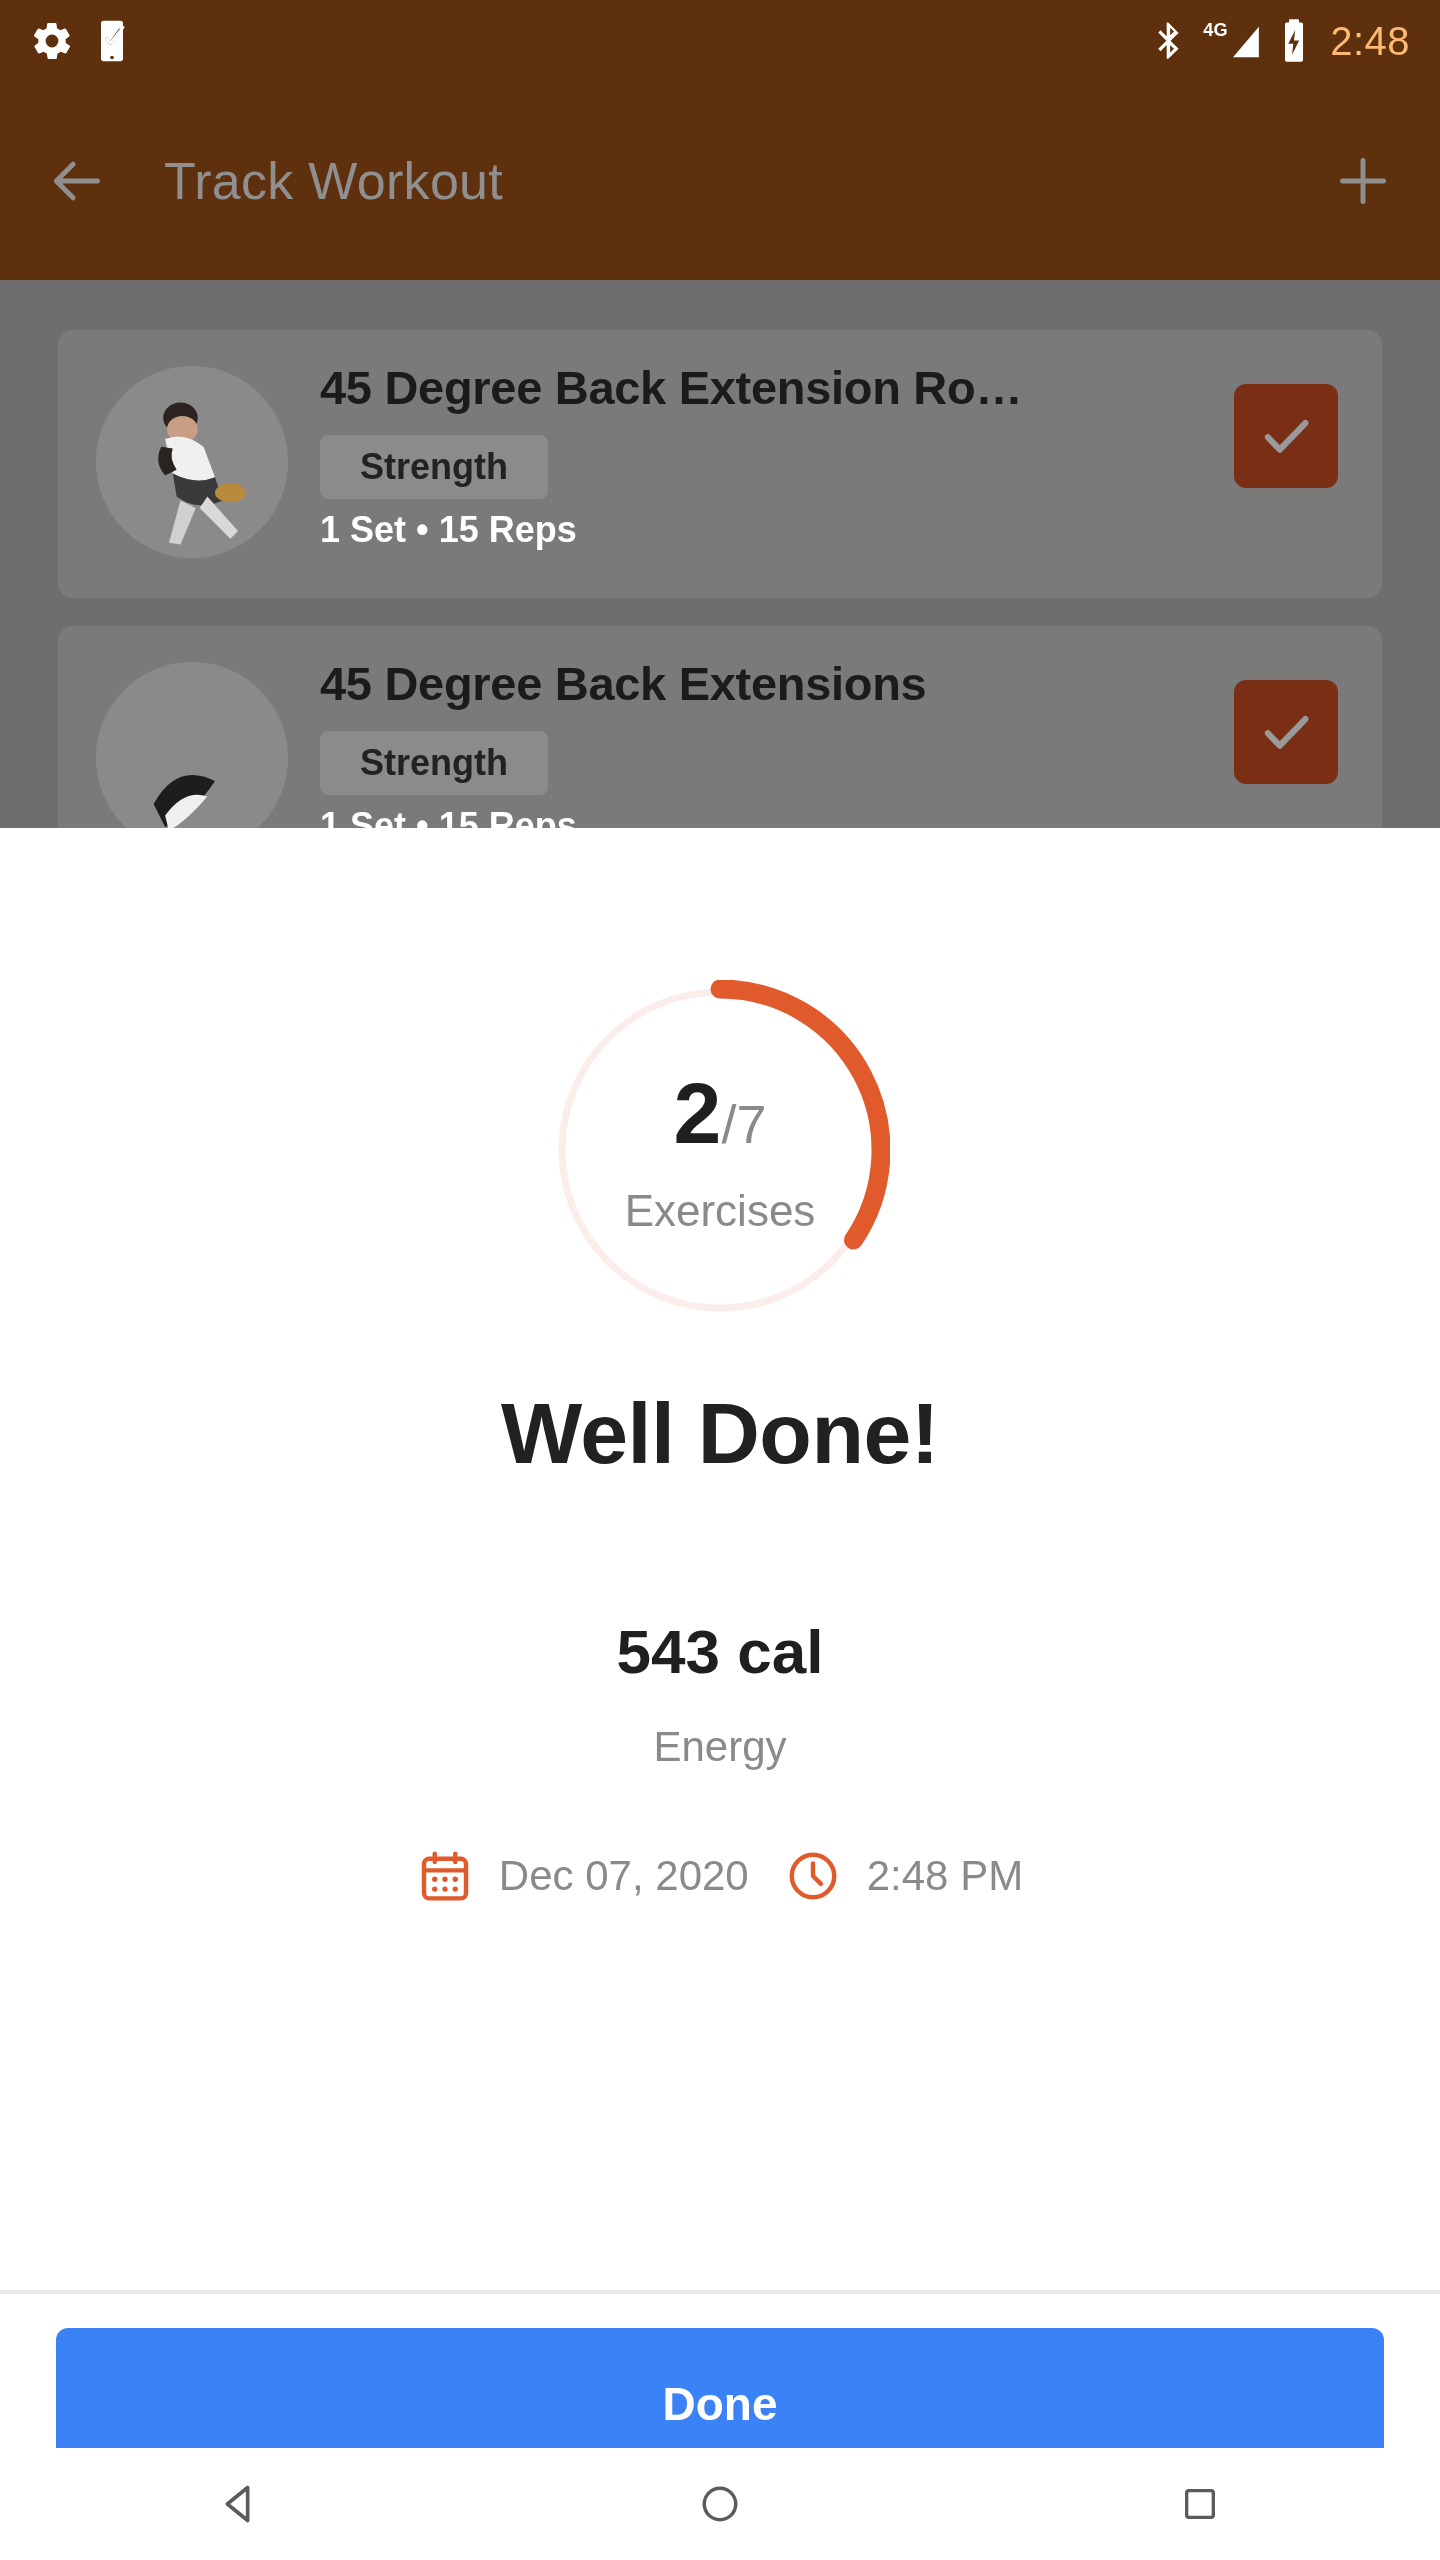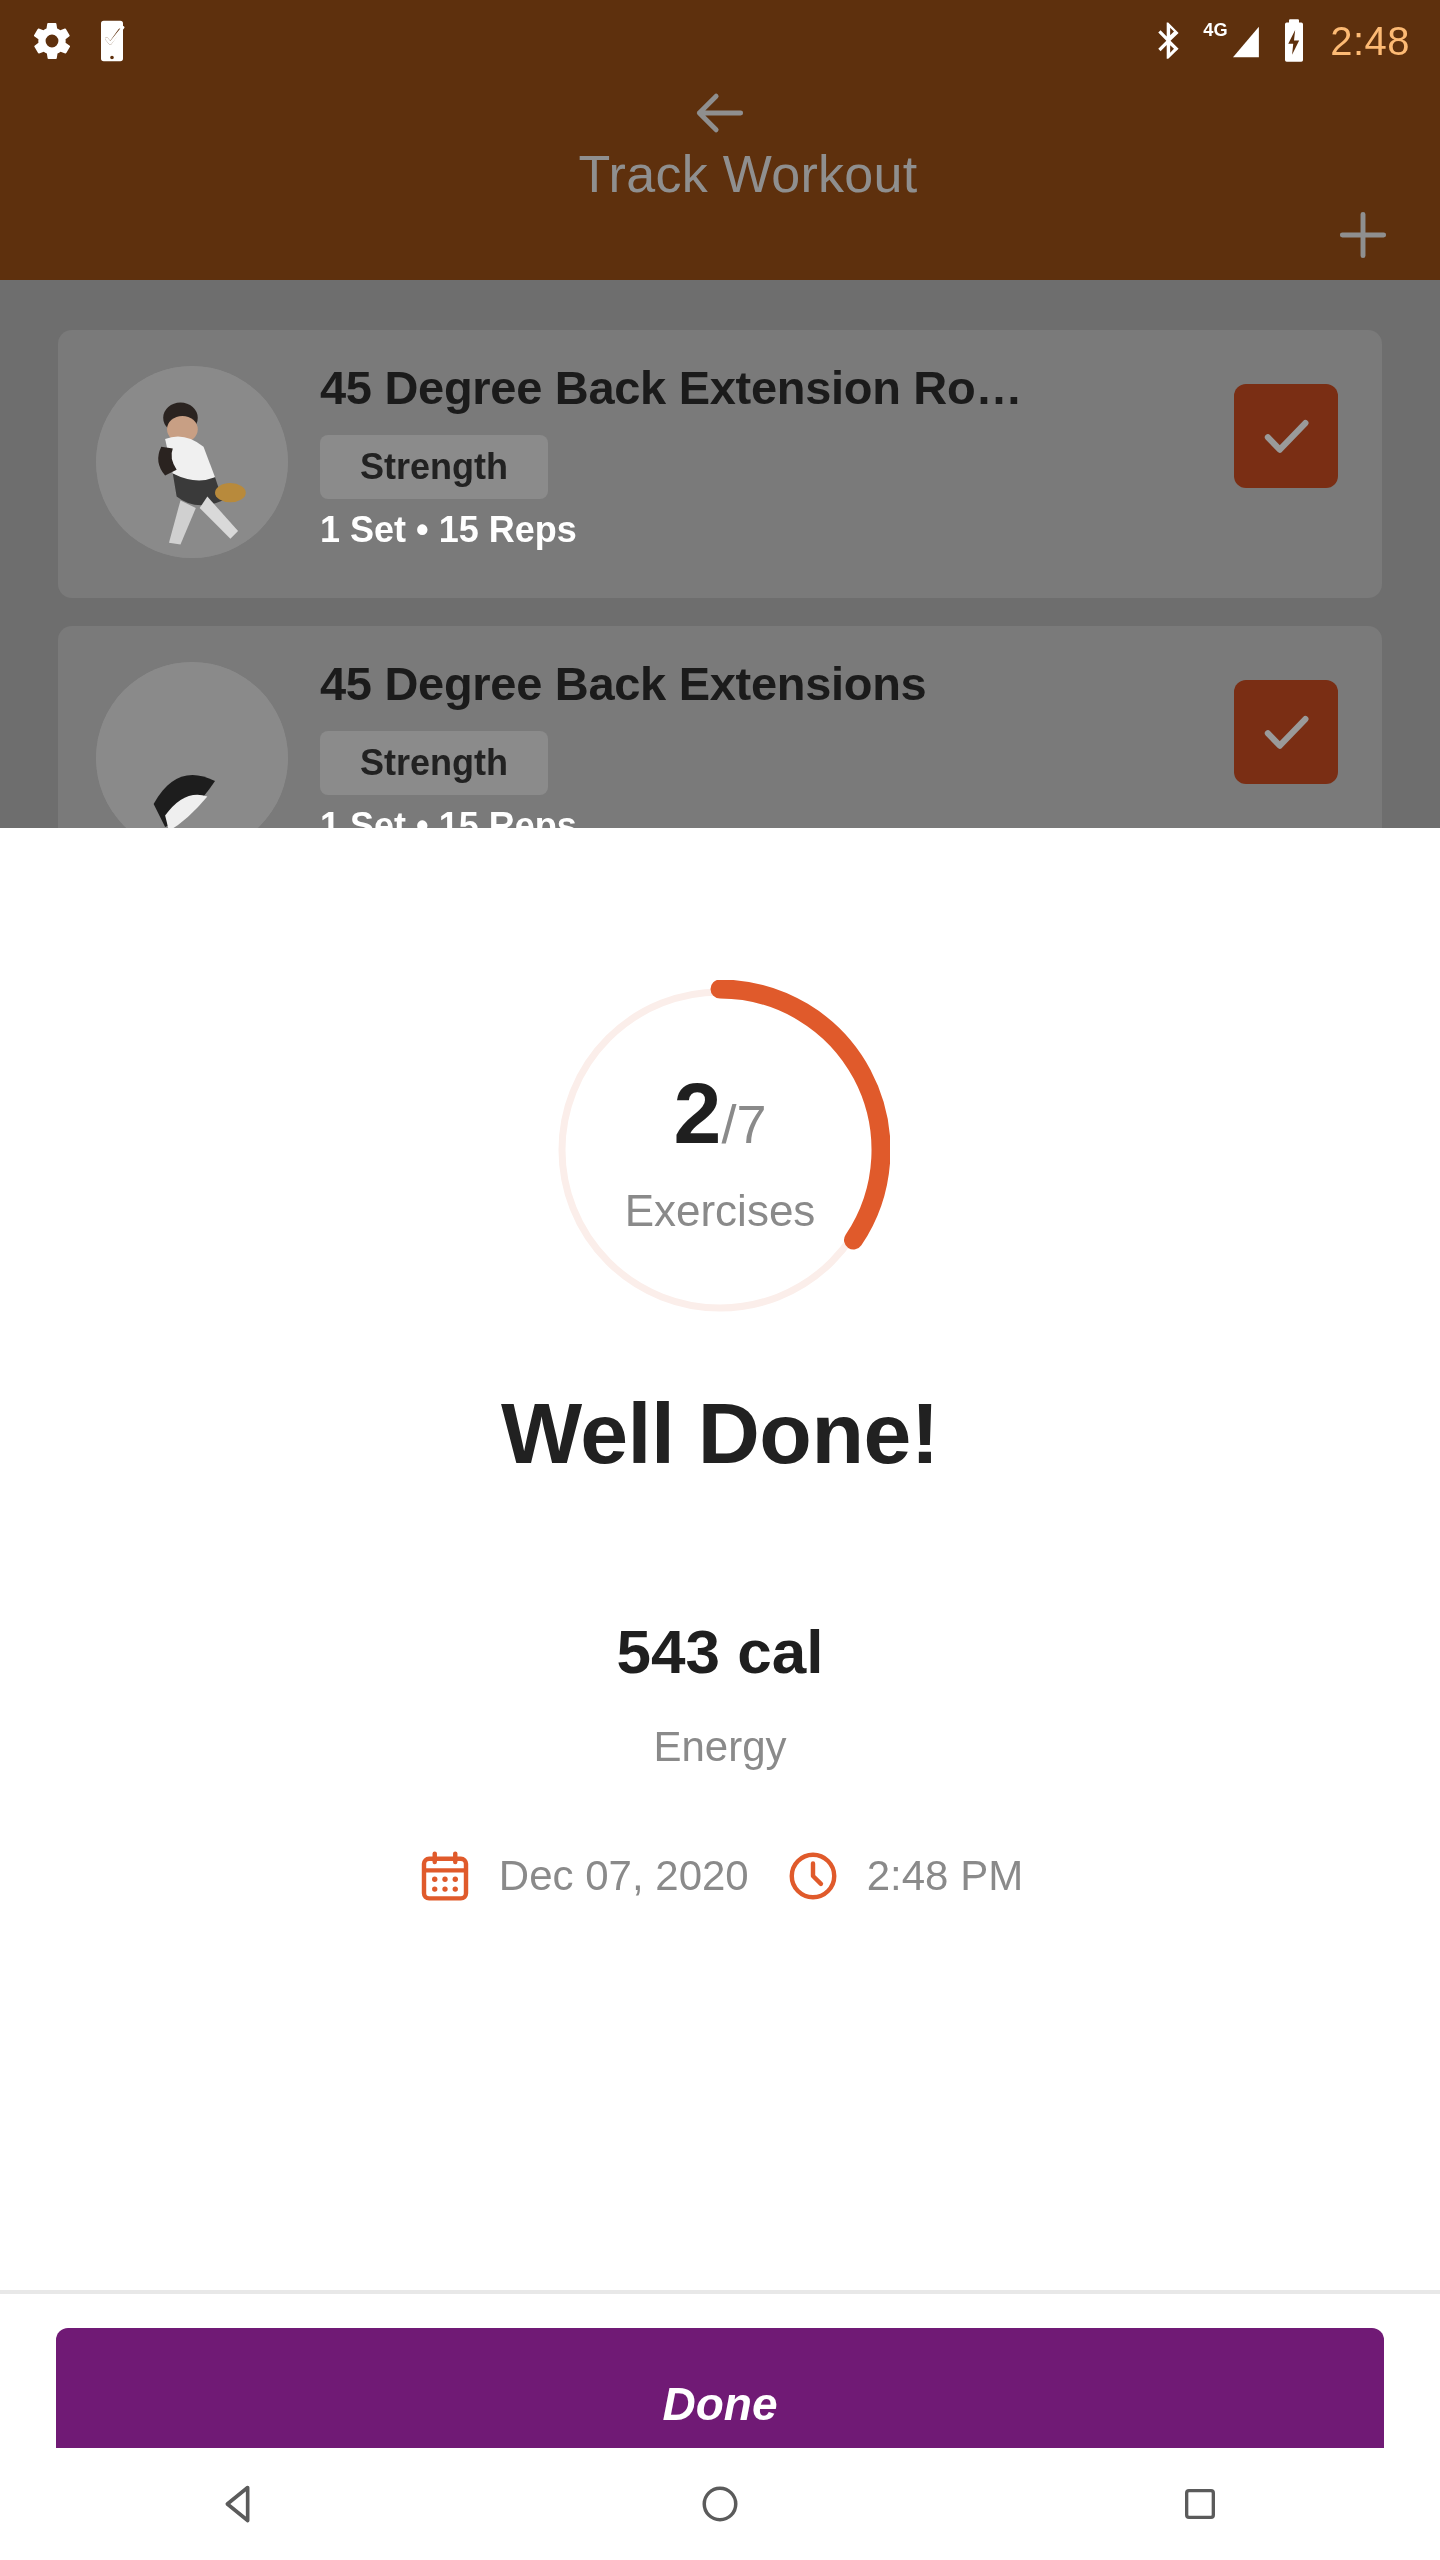--- a/index.html
+++ b/index.html
@@ -22,21 +22,21 @@
   #status-left { display:flex; align-items:center; gap:18px; }
   #status-right { margin-left:auto; display:flex; align-items:center; gap:16px; }
   .sb-icon { display:block; }
   #clock-status {
     color:#fdba74; font-size:40px; font-weight:400; letter-spacing:0.5px; margin-left:6px;
   }
 
   #appbar {
     position:absolute; top:82px; left:0; width:1440px; height:198px;
     background:#5e300d;
-    display:flex; align-items:center; padding:0 46px;flex-direction:column;
+    display:flex; align-items:center; padding:0 46px;
   }
   #appbar-title {
     color:#8f8f8f; font-size:52px; font-weight:400; margin-left:56px; letter-spacing:0.3px;
   }
   #appbar-add { margin-left:auto; }
 
   #exercise-list { position:absolute; top:280px; left:0; width:1440px; bottom:0; }
 
   .exercise-card {
     position:absolute; left:58px; width:1324px;
@@ -104,25 +104,24 @@
     position:absolute; left:0; right:0; top:1020px;
     display:flex; align-items:center; justify-content:center; gap:36px;
   }
   .dt-item { display:flex; align-items:center; gap:26px; }
   .dt-text { color:#8a8a8a; font-size:42px; font-weight:400; }
 
   #sheet-divider { height:4px; background:#e8e8e8; width:100%; }
 
   #sheet-footer { padding:34px 56px 0 56px; }
   #done-button {
-    width:100%; height:152px; background:#701a75; border:none; border-radius:12px;
+    width:100%; height:152px; background:#3b82f6; border:none; border-radius:12px;
     color:#ffffff; font-size:46px; font-weight:700; cursor:pointer;
     display:flex; align-items:center; justify-content:center;
     font-family:"Liberation Sans", sans-serif;
-    font-style:italic;
   }
 
   
   #navbar {
     position:absolute; left:0; bottom:0; width:1440px; height:112px;
     background:#ffffff; z-index:6;
     display:flex; align-items:center; justify-content:space-around;
   }
   .nav-btn { display:flex; align-items:center; justify-content:center; width:200px; height:112px; }
 </style>

